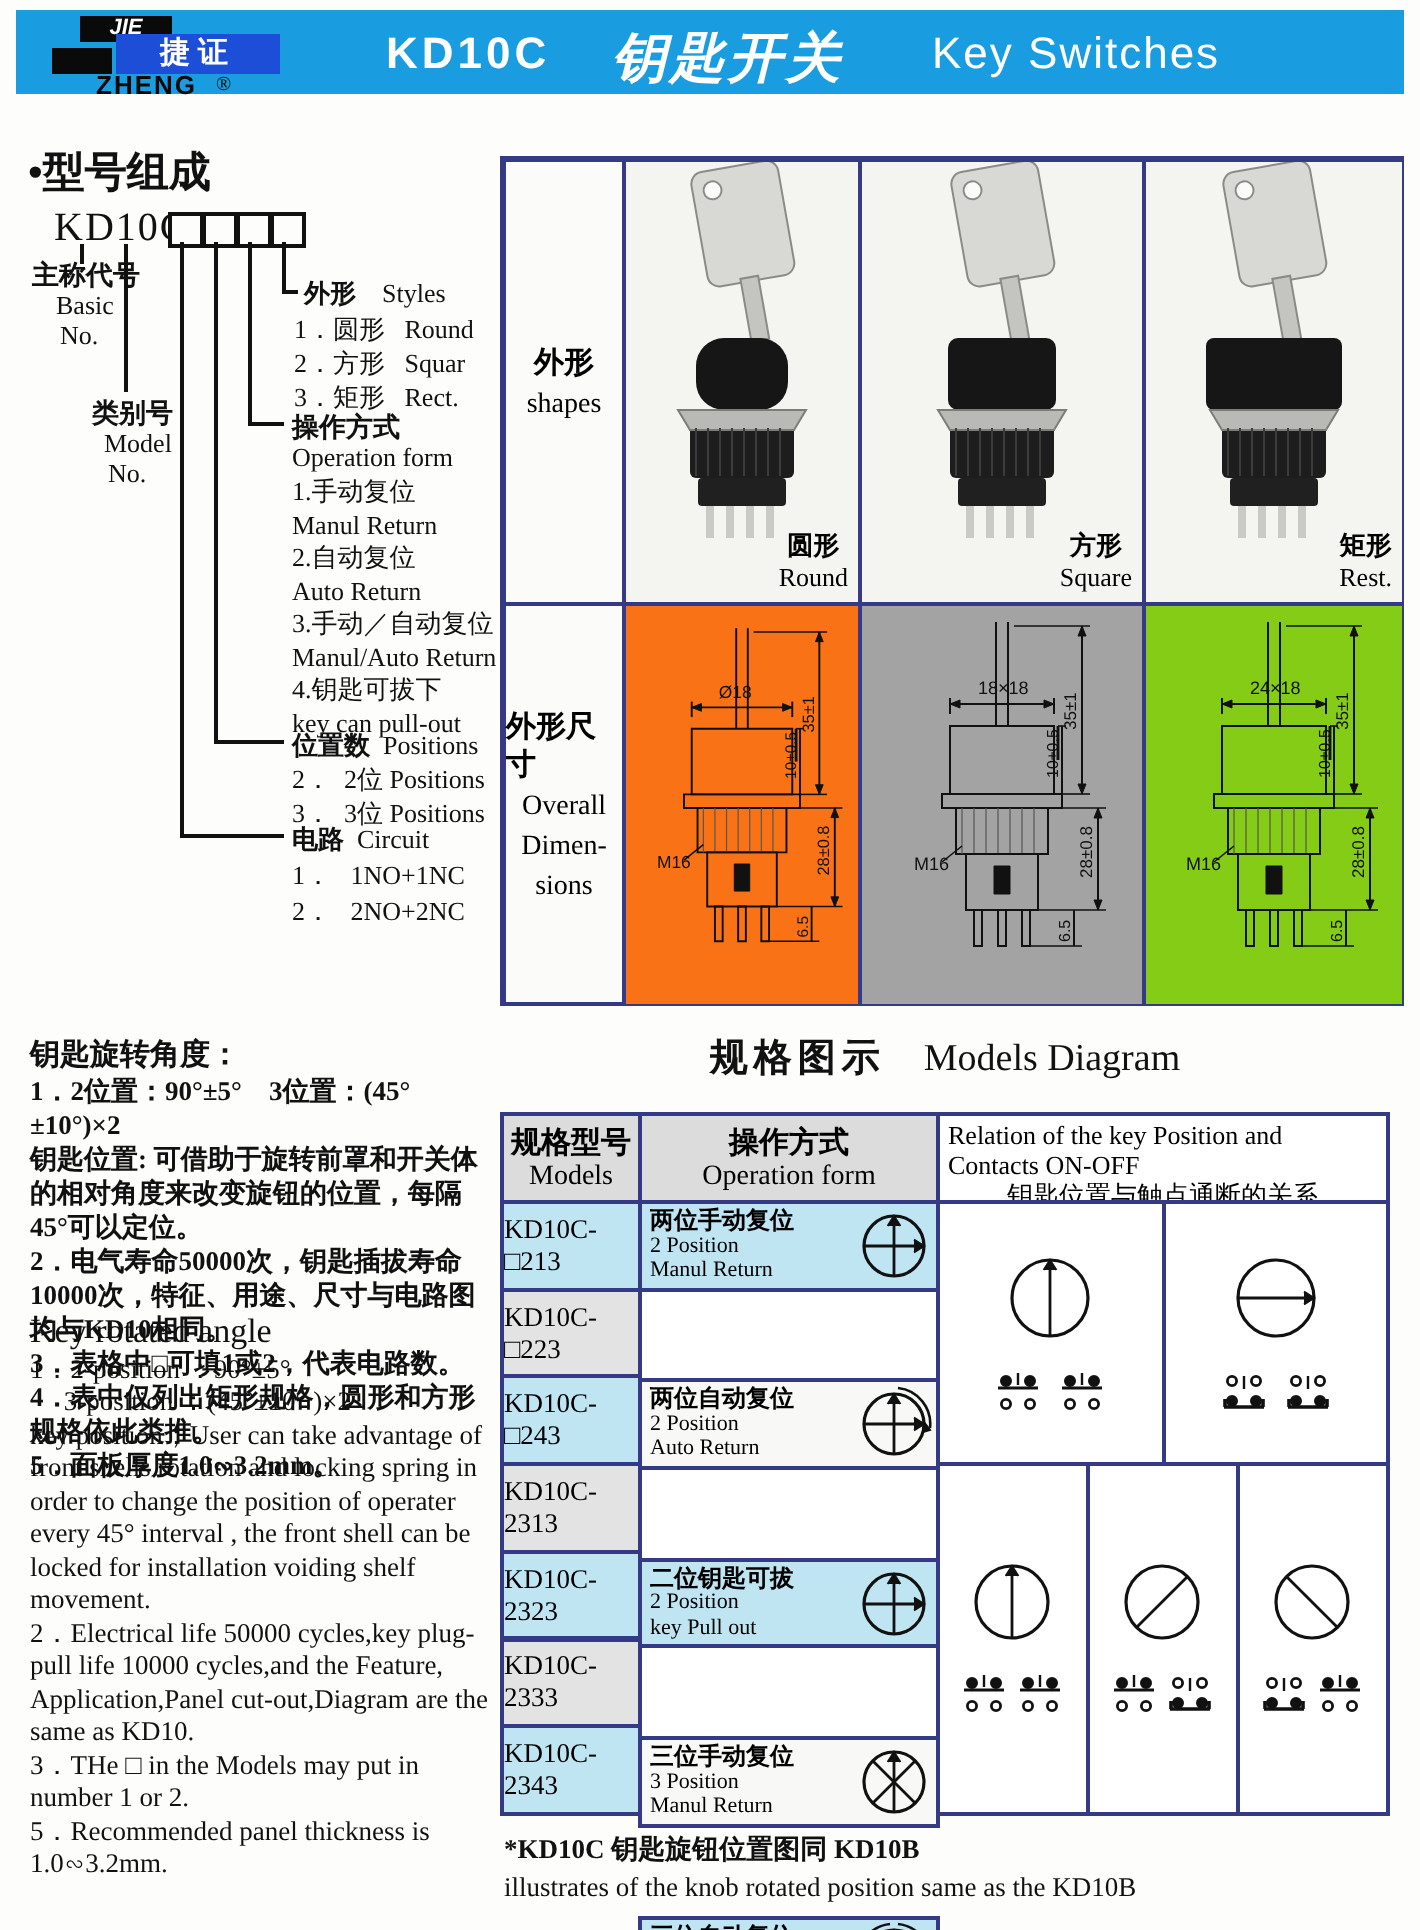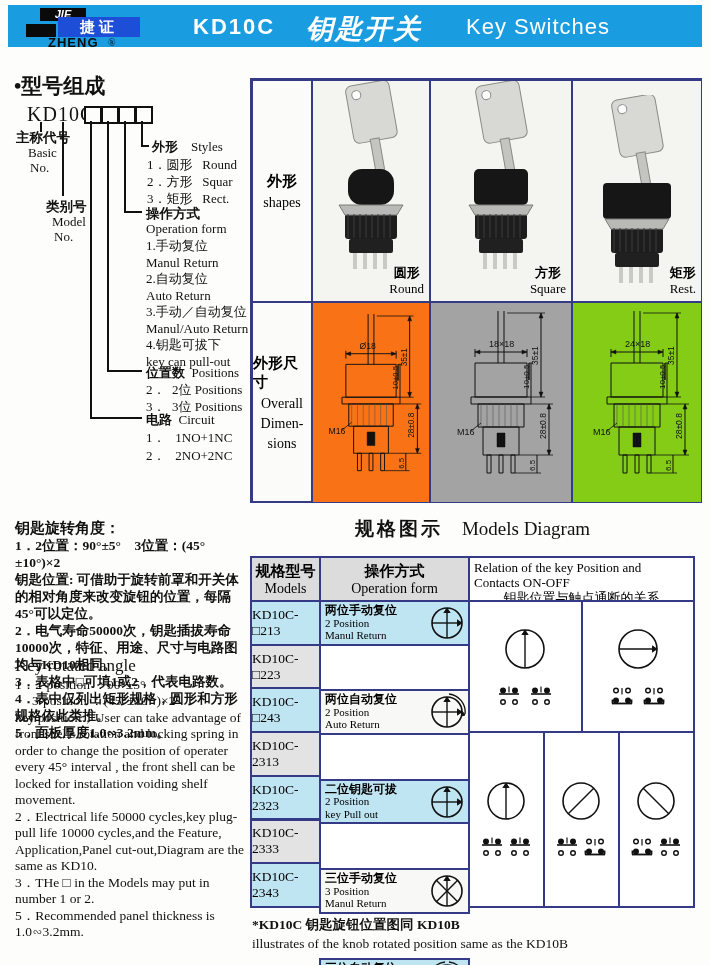--- a/index.html
+++ b/index.html
@@ -200,21 +200,21 @@
             <path d="M57 133 L57 157" fill="none" stroke="#3c3c3c" stroke-width="1"></path>
             <path d="M63 133 L63 157" fill="none" stroke="#3c3c3c" stroke-width="1"></path>
             <path d="M69 133 L69 157" fill="none" stroke="#3c3c3c" stroke-width="1"></path>
             <path d="M75 133 L75 157" fill="none" stroke="#3c3c3c" stroke-width="1"></path>
           </svg>
           <div class="caption">
             <div class="zh">方形</div>
             <div>Square</div>
           </div>
         </div>
-        <div class="scell" style="left: 320px; top: 0px; width: 130px; height: 222px; display: flex; align-items: flex-end; justify-content: center; background: rgb(244, 244, 240);">
+        <div class="scell" style="left: 320px; top: 0px; width: 130px; height: 222px; display: flex; align-items: flex-start; justify-content: center; background: rgb(244, 244, 240);">
           <svg width="112" height="206" viewBox="0 0 112 206">
             <g>
               <g transform="rotate(-10 56 40)">
                 <rect x="36" y="2" width="44" height="58" rx="6" fill="#d8d8d4" stroke="#8a8a86"></rect>
                 <circle cx="46" cy="12" r="4.5" fill="#fbfbf9" stroke="#8a8a86"></circle>
                 <rect x="52" y="58" width="9" height="32" fill="#c4c4c0" stroke="#8a8a86"></rect>
               </g>
               <rect x="22" y="88" width="68" height="36" fill="#161616" rx="4"></rect>
               <rect x="30" y="132" width="52" height="26" fill="#1d1d1d" rx="3"></rect>
               <rect x="34" y="158" width="44" height="14" fill="#202020" rx="2"></rect>

